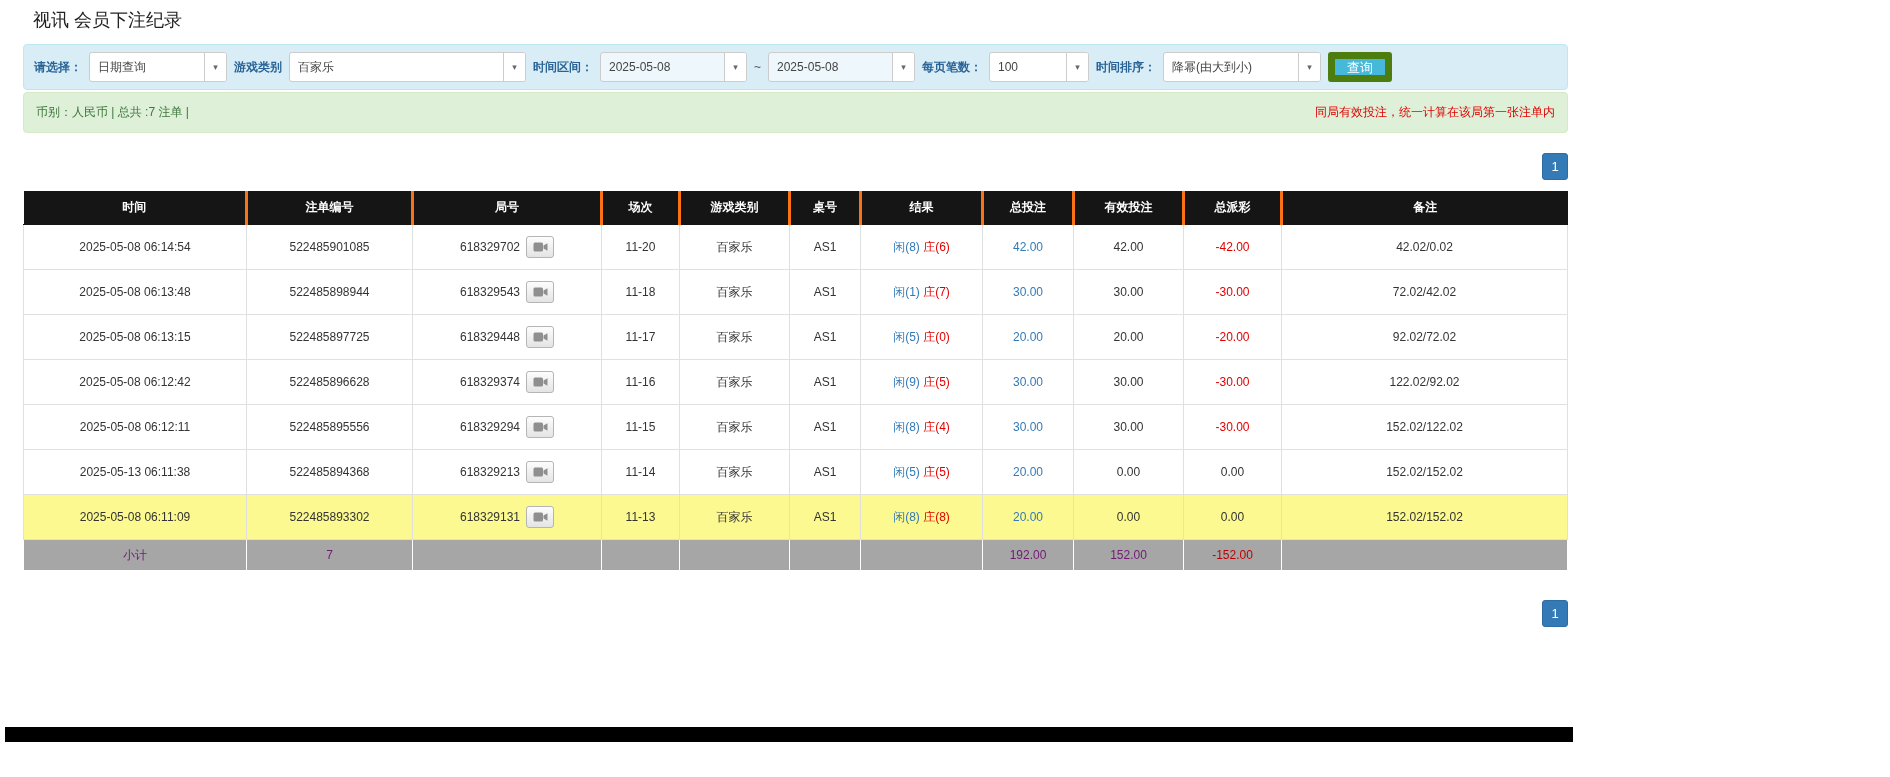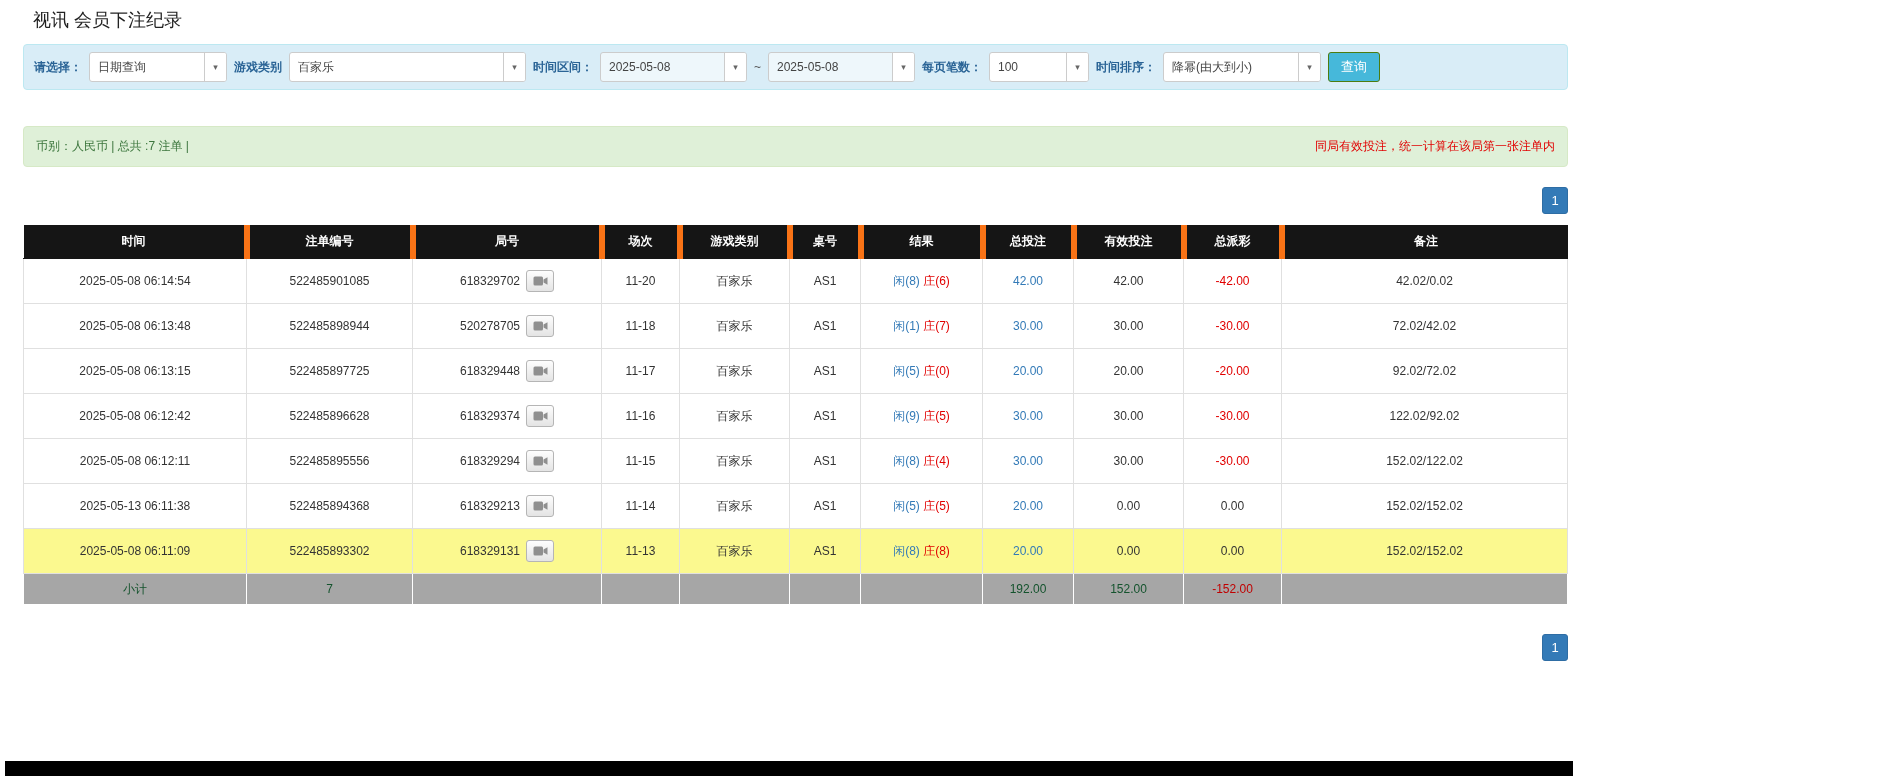--- a/index.html
+++ b/index.html
@@ -28,67 +28,67 @@
   }
   .combo .combo-text, .txt-field .field-text { padding:0 8px; white-space:nowrap; color:#444; }
   .combo .combo-caret {
     width:22px; height:100%; display:flex; align-items:center; justify-content:center;
     border-left:1px solid #ccc; color:#666; font-size:9px; background:#fff; cursor:pointer;
   }
   .date-field { background:#eef7fb; }
   .tilde { color:#555; }
   .search-btn {
     height:30px; padding:0 12px; background:var(--accent-cyan,#46b8da); color:#fff;
-    border:1px solid #4d7c0f; border-radius:3px; font-size:13px; cursor:pointer;
+    border:7px solid #4d7c0f; border-radius:3px; font-size:13px; cursor:pointer;
     font-family:"Liberation Sans", sans-serif;
   }
 
   
   .summary-bar {
-    margin-top:36px; background:#dff0d8; border:1px solid #d6e9c6; border-radius:4px;
+    margin-top:2px; background:#dff0d8; border:1px solid #d6e9c6; border-radius:4px;
     padding:0 12px; height:41px; display:flex; align-items:center; justify-content:space-between;
   }
   .summary-left { color:#3c763d; }
   .summary-right { color:var(--negative-red,#e60000); }
 
   
   .pager { display:flex; justify-content:flex-end; margin-top:20px; }
   .pager-bottom { margin-top:29px; }
   .page-btn {
     min-width:26px; height:27px; padding:0 8px;
     background:var(--accent-blue,#337ab7); border:1px solid #2e6da4; border-radius:3px;
     color:#fff; font-size:13px; display:flex; align-items:center; justify-content:center;
     cursor:pointer;
   }
 
   
   table { width:100%; border-collapse:collapse; margin-top:11px; table-layout:fixed; }
   thead th {
     background:#151515; color:#fff; font-weight:bold; font-size:12px;
-    padding:8px 4px; border-right:6px solid #f97316; border-bottom:1px solid #151515;
+    padding:8px 4px; border-right:3px solid #f97316; border-bottom:1px solid #151515;
   }
   thead th:last-child { border-right:none; }
   tbody td {
     border:1px solid #e0e0e0; text-align:center; height:45px;
     padding:4px; background:#fff; color:#333;
   }
   tr.highlight td { background:var(--highlight-yellow,#fbf98f); }
   .blue-val { color:var(--accent-blue,#337ab7); }
   .neg { color:var(--negative-red,#e10000); }
   .player { color:var(--player-blue,#337ab7); }
   .banker { color:var(--banker-red,#e10000); }
   .round-cell .round-no { vertical-align:middle; }
   .replay-btn {
     display:inline-flex; align-items:center; justify-content:center;
     width:28px; height:22px; margin-left:6px; vertical-align:middle;
     background:linear-gradient(#fdfdfd,#e4e4e4); border:1px solid #b5b5b5; border-radius:3px;
     cursor:pointer;
   }
   tr.summary-row td {
-    background:#a6a6a6; color:#14532d; height:31px; border:1px solid #fff; font-size:12px;
+    background:#a6a6a6; color:#701a75; height:31px; border:1px solid #fff; font-size:12px;
   }
   tr.summary-row td.neg-gray { color:#c00000;margin-top:24px; }
 
   
   .footer-bar { width:1568px; height:15px; background:#000; margin-top:100px; margin-left:5px; }
 </style>
 </head>
 <body>
 
 <div class="content">
@@ -194,21 +194,21 @@
     </td>
     <td class="blue-val">42.00</td>
     <td>42.00</td>
     <td class="neg">-42.00</td>
     <td>42.02/0.02</td>
   </tr>
         <tr class="data-row">
     <td>2025-05-08 06:13:48</td>
     <td>522485898944</td>
     <td class="round-cell">
-      <span class="round-no">520278705</span><button class="replay-btn">
+      <span class="round-no">618329543</span><button class="replay-btn">
               <svg width="15" height="12" viewBox="0 0 15 12">
                 <rect x="0.5" y="1.5" width="9.5" height="9" rx="1.5" fill="#8f8f8f"></rect>
                 <path d="M10.5 4.5 L14.5 2.2 V9.8 L10.5 7.5 Z" fill="#8f8f8f"></path>
               </svg>
             </button>
     </td>
     <td>11-18</td>
     <td>百家乐</td>
     <td>AS1</td>
     <td>

